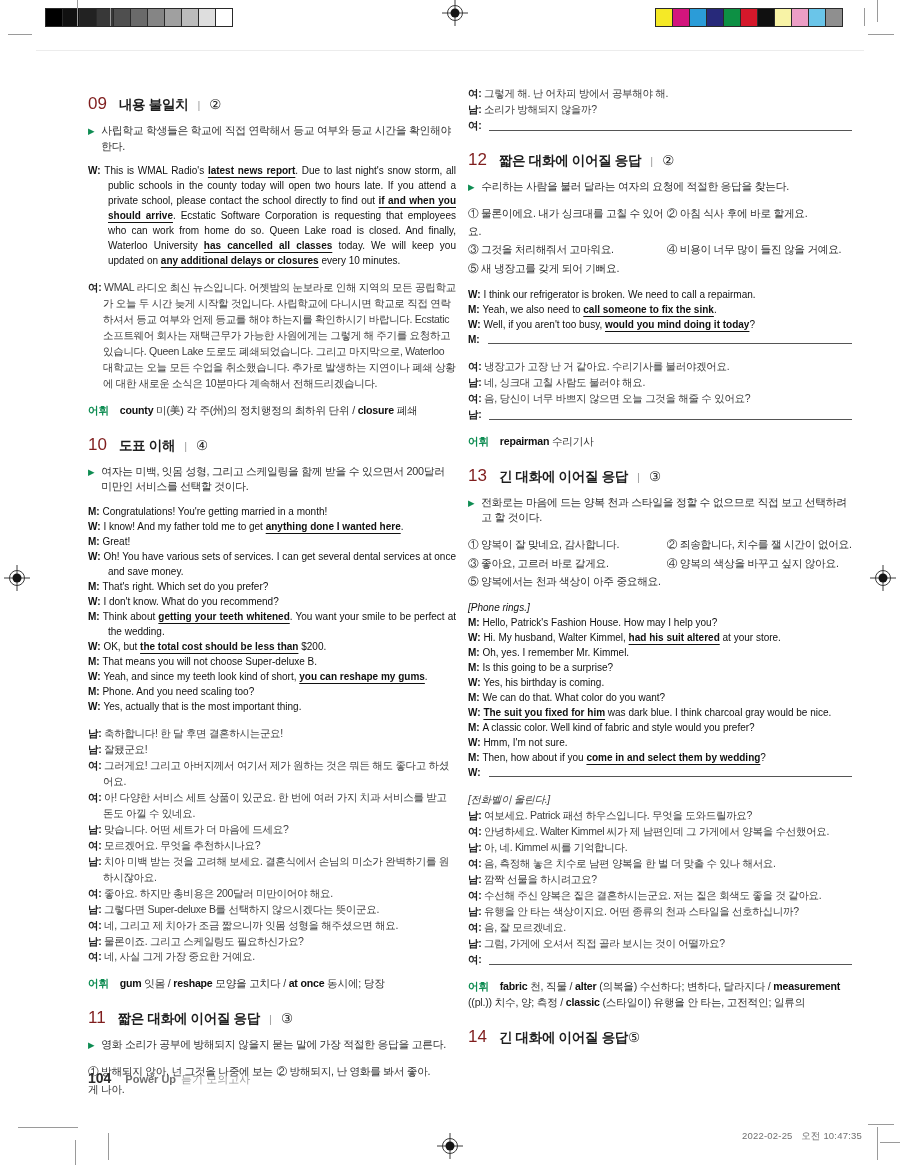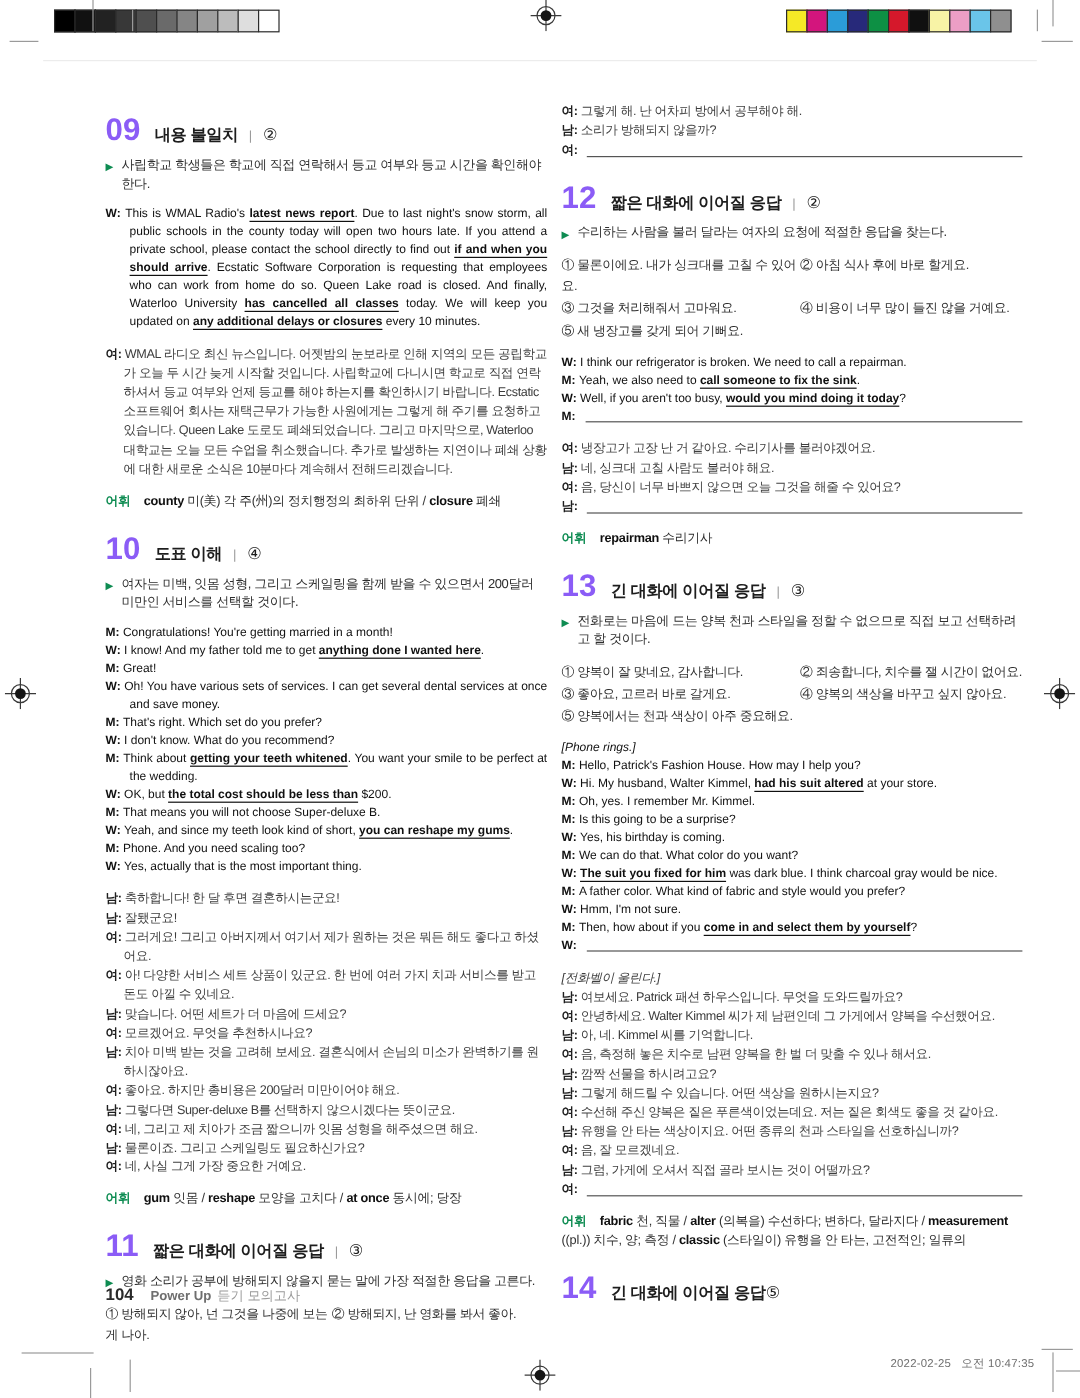--- a/index.html
+++ b/index.html
@@ -14,21 +14,21 @@
   #colorbar{left:656px;}
   .regmark{position:absolute;width:26px;height:26px;}
   .cropline{position:absolute;background:#9a9a9a;}
   .trimline{position:absolute;background:#ececec;height:1px;left:36px;width:828px;}
   
   .col{position:absolute;}
   #col-left{left:88px;top:95px;width:368px;}
   #col-right{left:468px;top:86px;width:388px;}
   .section{margin-bottom:17px;}
   .shead{display:flex;align-items:baseline;margin-bottom:9px;}
-  .snum{color:#8b5cf6;font-size:26px;font-weight:bold;line-height:1;margin-right:12px;}
+  .snum{color:#7f1d1d;font-size:17px;font-weight:normal;line-height:1;margin-right:12px;}
   .stitle{font-size:13.5px;font-weight:bold;color:#1d1d1d;letter-spacing:-0.3px;}
   .ssep{color:#9b9b9b;font-size:11px;margin:0 9px;}
   .sans{font-size:13.5px;color:#1d1d1d;}
   .guide{display:flex;font-size:10.8px;color:#2e2e2e;line-height:1.45;margin-bottom:9px;letter-spacing:-0.3px;}
   .arrow{color:#0e8c52;font-size:8.5px;margin-right:7px;padding-top:2px;}
   .choices{display:grid;grid-template-columns:1.05fr 1fr;font-size:10.7px;color:#2e2e2e;line-height:1.72;margin-bottom:10px;letter-spacing:-0.3px;}
   .ediag{font-size:10px;line-height:1.5;color:#101010;margin-bottom:12px;}
   .eline{padding-left:20px;text-indent:-20px;text-align:justify;}
   .esp{font-weight:bold;}
   .u{font-weight:bold;text-decoration:underline;text-underline-offset:3px;text-decoration-thickness:1px;}
@@ -274,37 +274,36 @@
       </div>
       <div class="ediag">
         <div class="eline stage">[Phone rings.]</div>
         <div class="eline"><span class="esp">M: </span><span class="seg">Hello, Patrick's Fashion House. How may I help you?</span></div>
         <div class="eline"><span class="esp">W: </span><span class="seg">Hi. My husband, Walter Kimmel, </span><span class="u">had his suit altered</span><span class="seg"> at your store.</span></div>
         <div class="eline"><span class="esp">M: </span><span class="seg">Oh, yes. I remember Mr. Kimmel.</span></div>
         <div class="eline"><span class="esp">M: </span><span class="seg">Is this going to be a surprise?</span></div>
         <div class="eline"><span class="esp">W: </span><span class="seg">Yes, his birthday is coming.</span></div>
         <div class="eline"><span class="esp">M: </span><span class="seg">We can do that. What color do you want?</span></div>
         <div class="eline"><span class="esp">W: </span><span class="u">The suit you fixed for him</span><span class="seg"> was dark blue. I think charcoal gray would be nice.</span></div>
-        <div class="eline"><span class="esp">M: </span><span class="seg">A father color. What kind of fabric and style would you prefer?</span></div>
+        <div class="eline"><span class="esp">M: </span><span class="seg">A classic color. Well kind of fabric and style would you prefer?</span></div>
         <div class="eline"><span class="esp">W: </span><span class="seg">Hmm, I'm not sure.</span></div>
-        <div class="eline"><span class="esp">M: </span><span class="seg">Then, how about if you </span><span class="u">come in and select them by yourself</span><span class="seg">?</span></div>
+        <div class="eline"><span class="esp">M: </span><span class="seg">Then, how about if you </span><span class="u">come in and select them by wedding</span><span class="seg">?</span></div>
         <div class="eline blankline">
           <span class="esp">W: </span>
           <span class="blank"></span>
         </div>
       </div>
       <div class="kdiag">
         <div class="kline stage">[전화벨이 울린다.]</div>
         <div class="kline"><span class="ksp">남: </span><span class="ktext">여보세요. Patrick 패션 하우스입니다. 무엇을 도와드릴까요?</span></div>
         <div class="kline"><span class="ksp">여: </span><span class="ktext">안녕하세요. Walter Kimmel 씨가 제 남편인데 그 가게에서 양복을 수선했어요.</span></div>
         <div class="kline"><span class="ksp">남: </span><span class="ktext">아, 네. Kimmel 씨를 기억합니다.</span></div>
         <div class="kline"><span class="ksp">여: </span><span class="ktext">음, 측정해 놓은 치수로 남편 양복을 한 벌 더 맞출 수 있나 해서요.</span></div>
         <div class="kline"><span class="ksp">남: </span><span class="ktext">깜짝 선물을 하시려고요?</span></div>
-        <div class="kline"><span class="ksp">남: </span><span class="ktext">그렇게 해드릴 수 있습니다. 어떤 색상을 원하시는지요?</span></div>
-        <div class="kline"><span class="ksp">여: </span><span class="ktext">수선해 주신 양복은 짙은 푸른색이었는데요. 저는 짙은 회색도 좋을 것 같아요.</span></div>
+        <div class="kline"><span class="ksp">여: </span><span class="ktext">수선해 주신 양복은 짙은 결혼하시는군요. 저는 짙은 회색도 좋을 것 같아요.</span></div>
         <div class="kline"><span class="ksp">남: </span><span class="ktext">유행을 안 타는 색상이지요. 어떤 종류의 천과 스타일을 선호하십니까?</span></div>
         <div class="kline"><span class="ksp">여: </span><span class="ktext">음, 잘 모르겠네요.</span></div>
         <div class="kline"><span class="ksp">남: </span><span class="ktext">그럼, 가게에 오셔서 직접 골라 보시는 것이 어떨까요?</span></div>
         <div class="kline blankline">
           <span class="ksp">여: </span>
           <span class="blank"></span>
         </div>
       </div>
       <div class="vocab"><span class="vlabel">어휘</span><span class="vb">fabric</span><span class="seg"> 천, 직물 / </span><span class="vb">alter</span><span class="seg"> (의복을) 수선하다; 변하다, 달라지다 / </span><span class="vb">measurement</span><span class="seg"> ((pl.)) 치수, 양; 측정 / </span><span class="vb">classic</span><span class="seg"> (스타일이) 유행을 안 타는, 고전적인; 일류의</span></div>
     </section>

